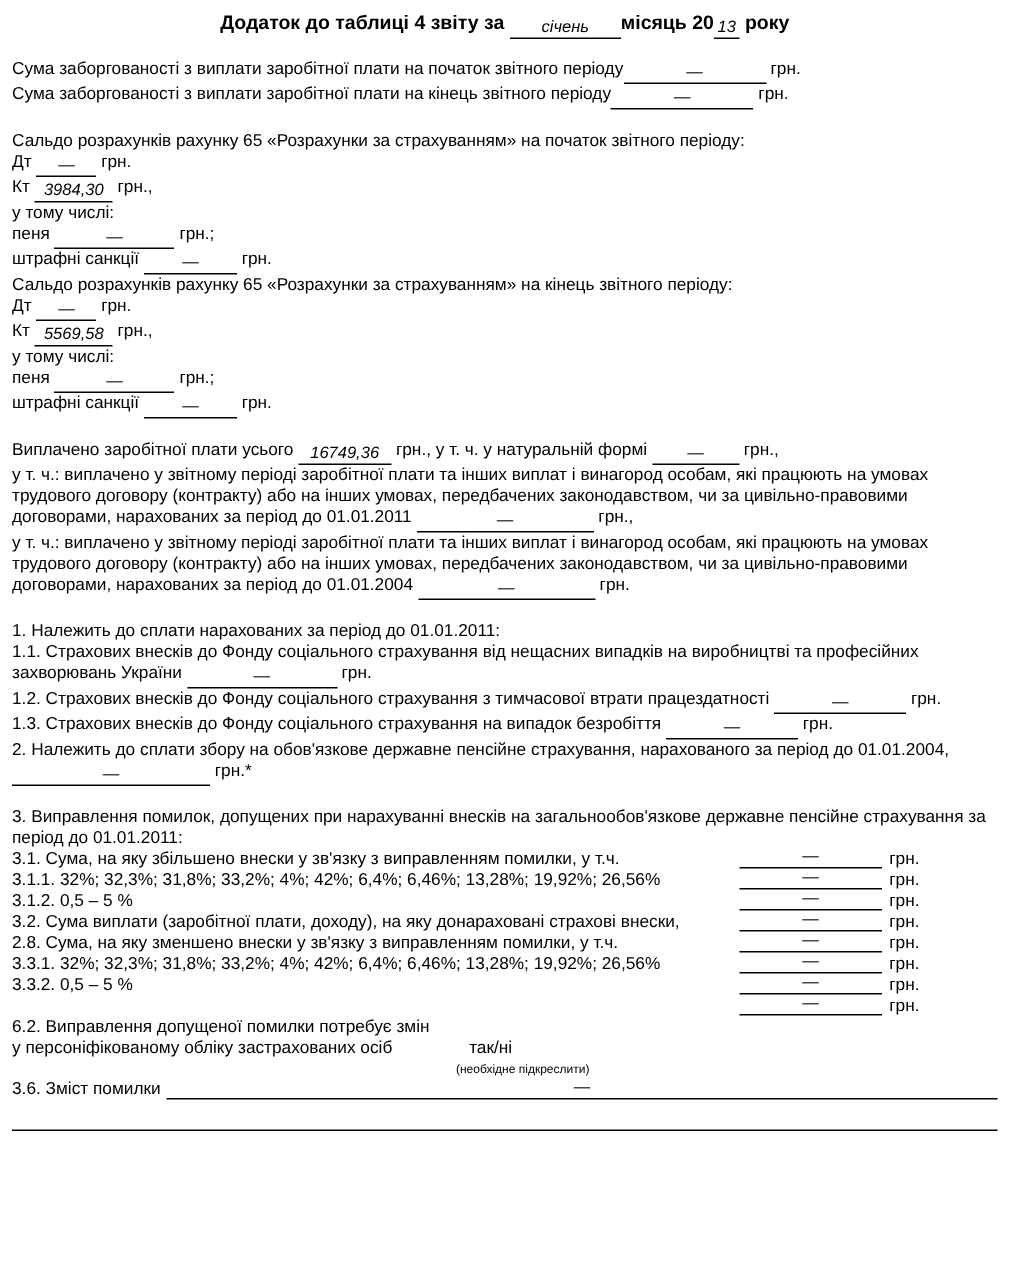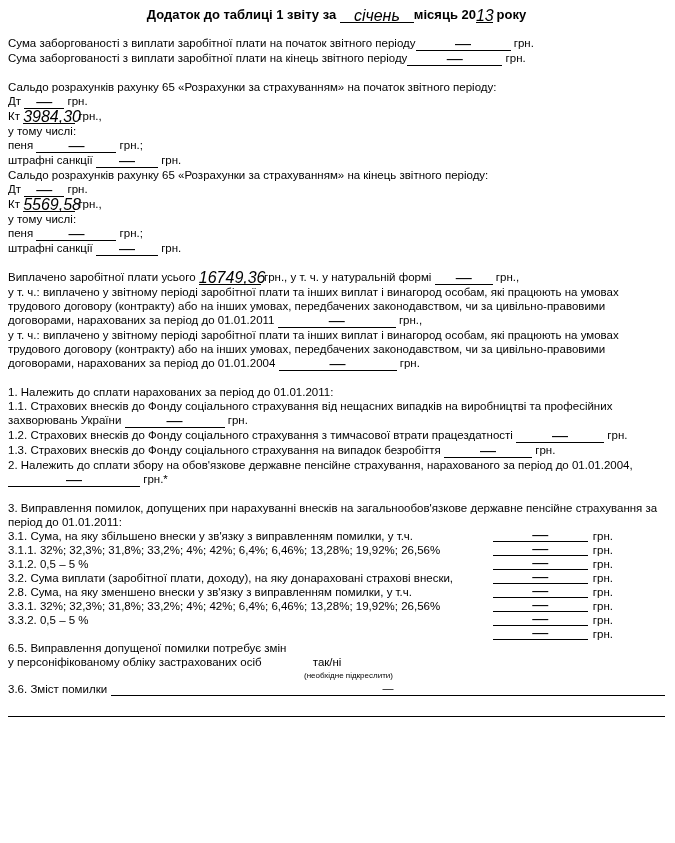--- a/index.html
+++ b/index.html
@@ -15,21 +15,21 @@
   .title .blank { font-weight: normal; }
 
   .line { line-height: 14px; min-height: 14px; }
   .para { line-height: 14px; }
   .blk { margin-top: 14px; }
 
   .blank {
     display: inline-block;
     border-bottom: 1px solid #000;
     text-align: center;
-    font-size: 16px;
+    font-size: 11px;
     line-height: 11px;
     height: 13px;
     vertical-align: -2px;
   }
   .hand { font-style: italic; }
 
   .w16 { width: 17px; } .w40 { width: 40px; } .w52 { width: 52px; }
   .w58 { width: 58px; } .w62 { width: 62px; } .w66 { width: 66px; }
   .w74 { width: 74px; } .w80 { width: 80px; } .w88 { width: 88px; }
   .w95 { width: 95px; } .w100 { width: 100px; } .w118 { width: 118px; }
@@ -49,21 +49,21 @@
   .cont-line { height: 21px; border-bottom: 1px solid #000; }
 
   .sec4 { margin-top: 25px; }
 </style>
 </head>
 <body>
 
 <div class="page">
 
   <div class="title">
-    <span>Додаток до таблиці 1 звіту за</span>
+    <span>Додаток до таблиці 4 звіту за</span>
     <span class="blank w74 hand">січень</span><span>місяць 20</span><span class="blank w16 hand">13</span>
     <span>року</span>
   </div>
 
   <div class="line">
     <span>Сума заборгованості з виплати заробітної плати на початок звітного періоду</span><span class="blank w95">—</span>
     <span>грн.</span>
   </div>
   <div class="line">
     <span>Сума заборгованості з виплати заробітної плати на кінець звітного періоду</span><span class="blank w95">—</span>
@@ -206,21 +206,21 @@
         <span class="fill"></span>
         <span class="blank w95">—</span>
         <span class="unit">грн.</span>
     </div>
     <div class="sec3row">
         <span class="fill"></span>
         <span class="blank w95">—</span>
         <span class="unit">грн.</span>
     </div>
 
-    <div class="line">6.5. Виправлення допущеної помилки потребує змін</div>
+    <div class="line">6.2. Виправлення допущеної помилки потребує змін</div>
     <div class="line">
       <span>у персоніфікованому обліку застрахованих осіб</span>
       <span class="choice">так/ні</span>
     </div>
     <div class="note-small">(необхідне підкреслити)</div>
 
     <div class="line36">
       <span class="lbl">3.6. Зміст помилки</span>
       <span class="blank36">—</span>
     </div>

